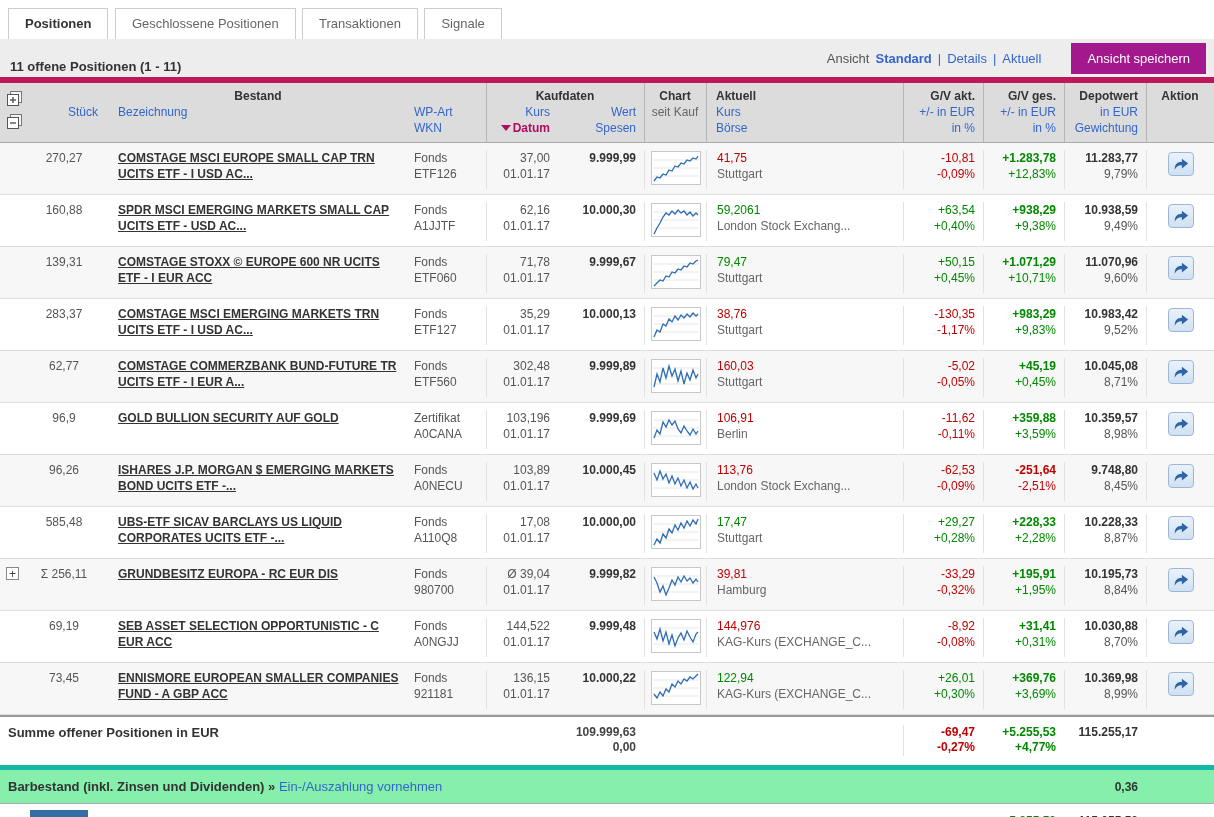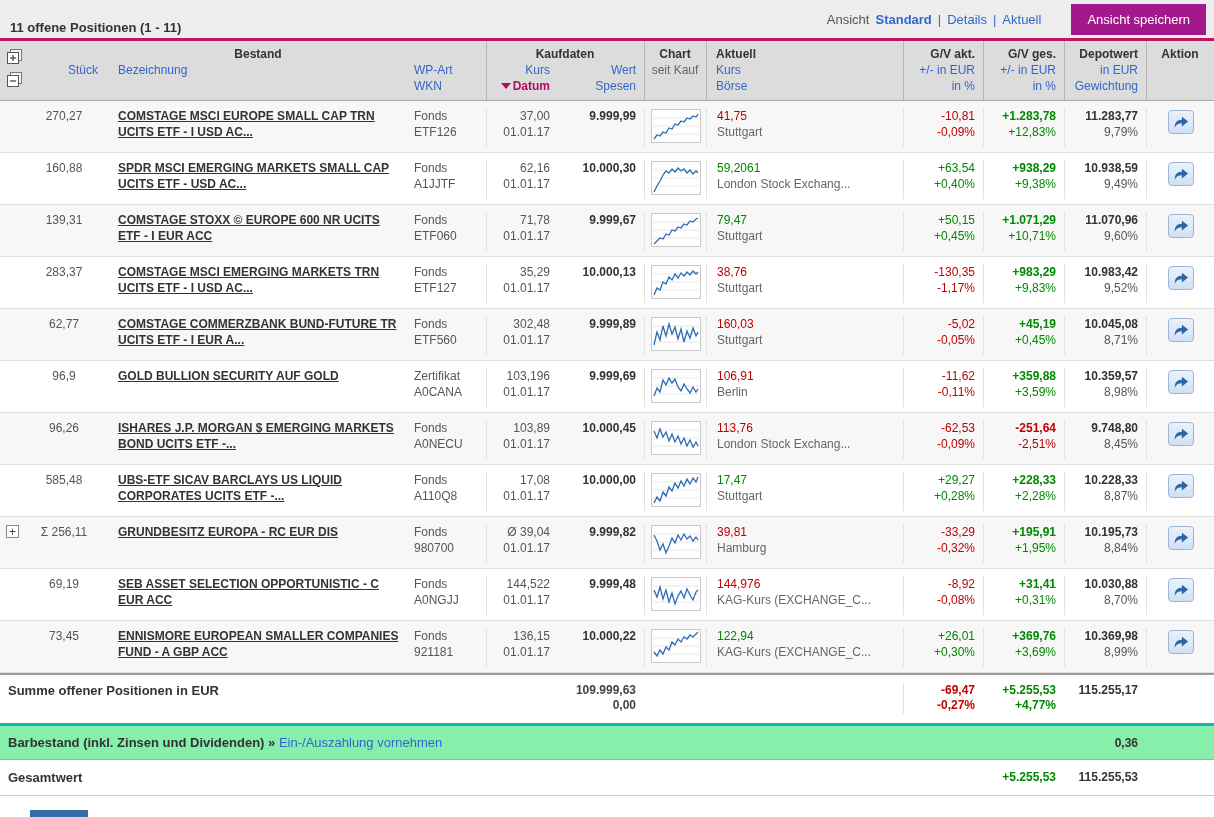--- a/index.html
+++ b/index.html
@@ -16,21 +16,21 @@
   
   .toolbar { height:38px; background:#ededed; display:flex; align-items:center; justify-content:space-between; padding:0 8px 0 10px; }
   .toolbar .count { font-size:13px; font-weight:bold; color:#333;margin-top:17px; }
   .viewswitch { font-size:13px; color:#555; display:flex; align-items:center; gap:6px; }
   .viewswitch a { color:#3366cc; text-decoration:none; cursor:pointer; }
   .viewswitch a.current { font-weight:bold; }
   .viewswitch .pipe { color:#3366cc; }
   .btn-save { background:#a3188c; color:#fff; border:none; font-size:13px; padding:8px 16px; margin-left:24px; cursor:pointer; font-family:"Liberation Sans", sans-serif; }
 
   
-  .thead { position:relative; background:#dcdcdc; border-top:3px solid #be185d; border-bottom:1px solid #aaa; padding:5px 0 6px; }
+  .thead { position:relative; background:#dcdcdc; border-top:6px solid #be185d; border-bottom:1px solid #aaa; padding:5px 0 6px; }
   .hline { display:grid; grid-template-columns:var(--cols); font-size:12px; line-height:16px; }
   .hline .g { font-weight:bold; color:#333; }
   .hline .sub { color:#3366cc; cursor:pointer; }
   .hline .sub-plain { color:#666; }
   .tr { text-align:right; padding-right:8px; }
   .tl { text-align:left; }
   .tc { text-align:center; }
   .pl12 { padding-left:12px; } .pl10 { padding-left:10px; }
   .sortcol { color:#b00d62 !important; font-weight:bold; }
   .tri-down { display:inline-block; width:0; height:0; border-left:5px solid transparent; border-right:5px solid transparent; border-top:6px solid #b00d62; margin-right:2px; vertical-align:1px; }
@@ -61,35 +61,41 @@
   .c-kurs, .c-chart, .c-akt, .c-gvakt, .c-gvges, .c-depot, .c-aktion { border-left:1px solid #e2e2e2; }
   .row .c-depot .l2 { color:#555; font-weight:normal; }
 
   .spark { display:inline-block; border:1px solid #c8c8c8; background:#fff; line-height:0; cursor:pointer; }
   .expander { visibility:hidden; display:inline-block; width:13px; height:13px; border:1px solid #888; background:#fff; margin:1px 0 0 6px; position:relative; cursor:pointer; }
   .expander.visible { visibility:visible; }
   .expander::before { content:"+"; position:absolute; left:2px; top:-2px; font-size:12px; color:#444; }
   .act { width:26px; height:24px; border:1px solid #9db6d8; border-radius:4px; background:linear-gradient(#eaf2fb,#cfe1f3); cursor:pointer; padding:2px 0 0; }
 
   
-  .sumrow { display:grid; grid-template-columns:var(--cols); border-bottom:3px solid #14b8a6; padding:8px 0 9px; font-size:12px; background:#fff; }
+  .sumrow { display:grid; grid-template-columns:var(--cols); border-bottom:5px solid #14b8a6; padding:8px 0 9px; font-size:12px; background:#fff; }
   .sumrow .label, .cashrow .label, .totalrow .label { grid-column:1/6; padding-left:8px; font-weight:bold; color:#333; font-size:13px; }
   .cashrow { display:grid; grid-template-columns:var(--cols); border-bottom:1px solid #aaa; padding:9px 0; font-size:12px; background:#86efac; align-items:center; }
   .cashrow .label { grid-column:1/9; }
   .cashrow .label a { color:#3366cc; font-weight:normal; text-decoration:none; cursor:pointer; font-size:13px; }
   .totalrow { display:grid; grid-template-columns:var(--cols); padding:10px 0; font-size:12px; background:#fff; border-bottom:1px solid #ccc; }
   .totalrow .label { grid-column:1/9; }
   .gc6 { grid-column:6; } .gc9 { grid-column:9; } .gc10 { grid-column:10; } .gc11 { grid-column:11; }
   .partial-bottom { position:absolute; left:30px; bottom:0; width:58px; height:7px; background:#336fa6; }
 </style>
 </head>
 <body>
 
 <div id="app">
 
+  <div class="tabbar">
+    <div class="tab active">Positionen</div>
+    <div class="tab">Geschlossene Positionen</div>
+    <div class="tab">Transaktionen</div>
+    <div class="tab">Signale</div>
+  </div>
 
   <div class="toolbar">
     <span class="count">11 offene Positionen (1 - 11)</span>
     <span class="viewswitch">
       <span>Ansicht</span>
       <a class="current">Standard</a>
       <span class="pipe">|</span>
       <a>Details</a>
       <span class="pipe">|</span>
       <a>Aktuell</a>

